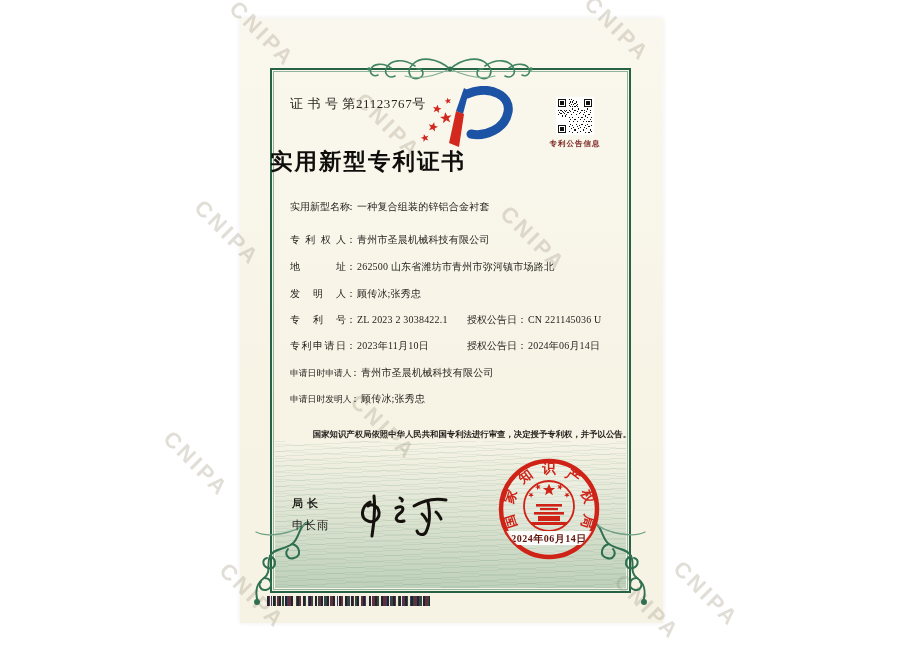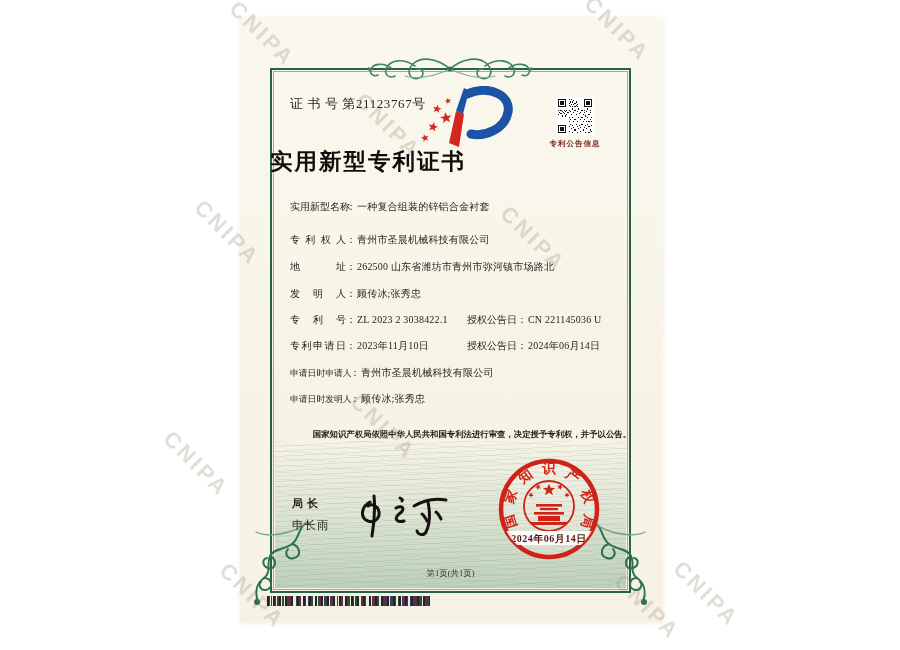--- a/index.html
+++ b/index.html
@@ -254,16 +254,15 @@
         <rect x="44" y="62" width="22" height="5"></rect>
         <rect x="37" y="68" width="36" height="3"></rect>
       </g>
     </g>
     <g clip-path="url(#sealclip)">
       <rect x="7" y="77" width="96" height="14" fill="rgba(255,255,255,0.92)"></rect>
       <text x="55" y="87.5" font-size="10" font-weight="bold" fill="#5f1410" text-anchor="middle" letter-spacing="0.5">2024年06月14日</text>
     </g>
   </svg>
 
-  <div class="footer">第1页(共1页)</div>
   <div class="barcode"></div>
 
 </div>
 
 </body></html>

